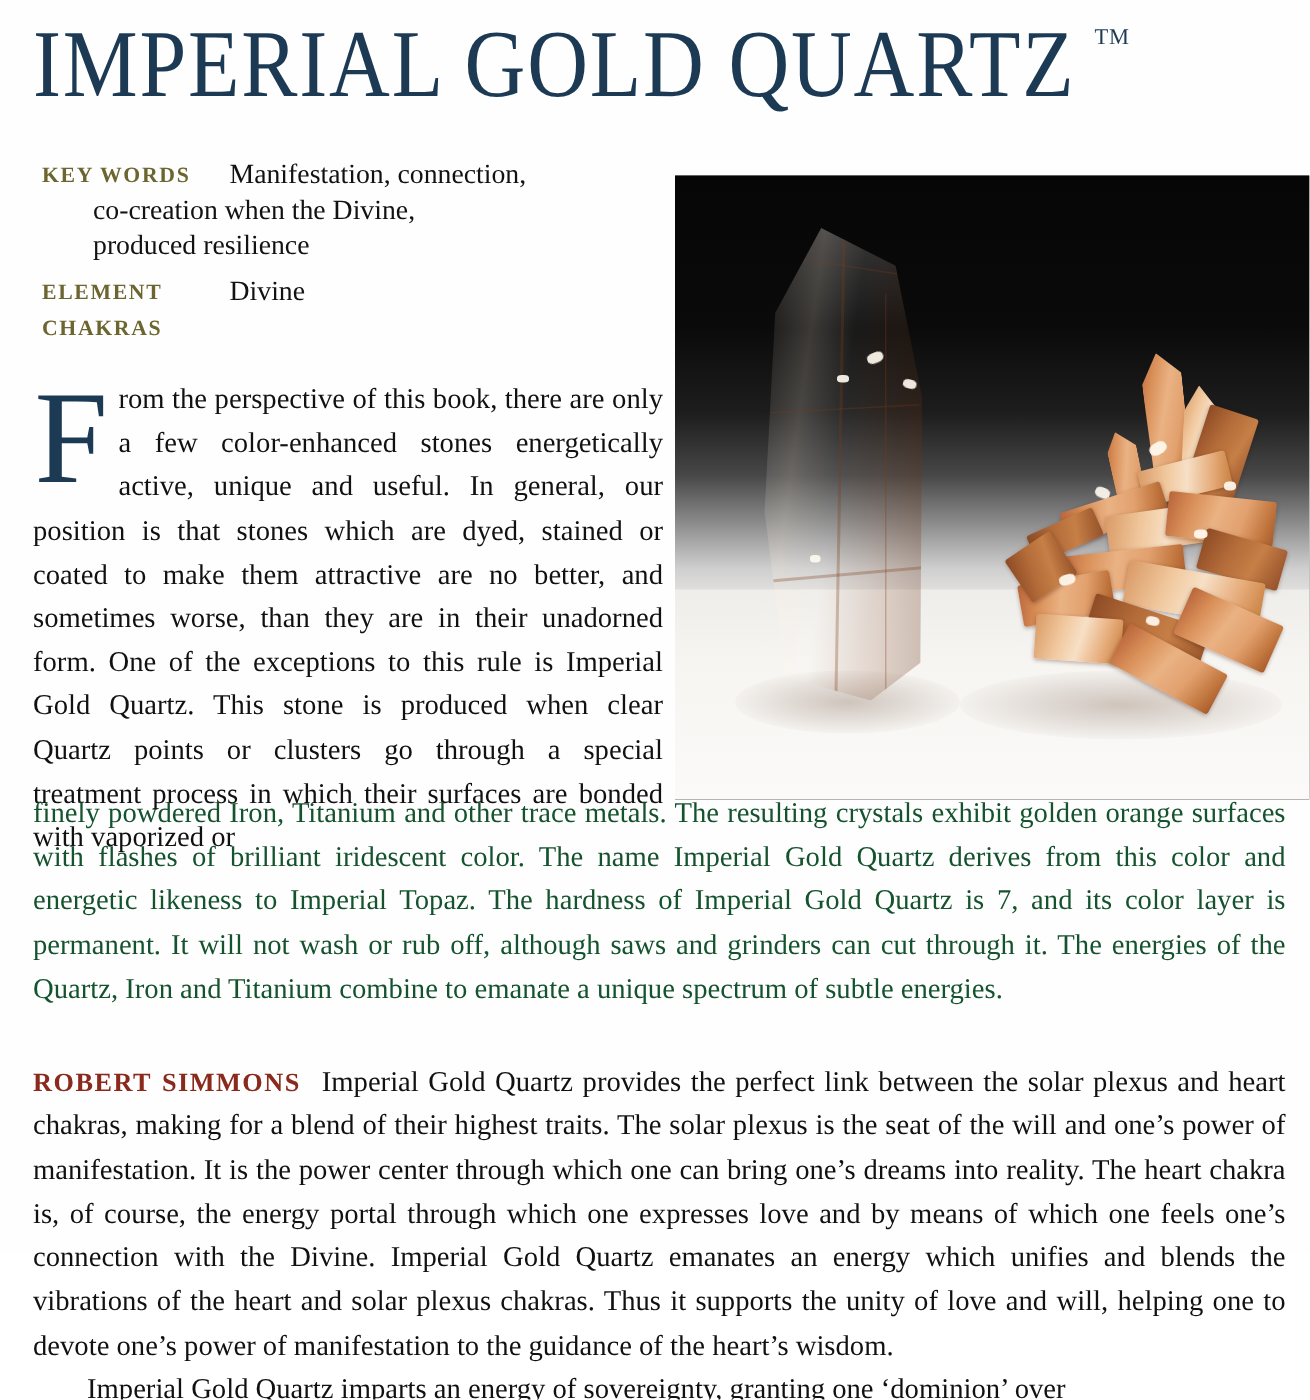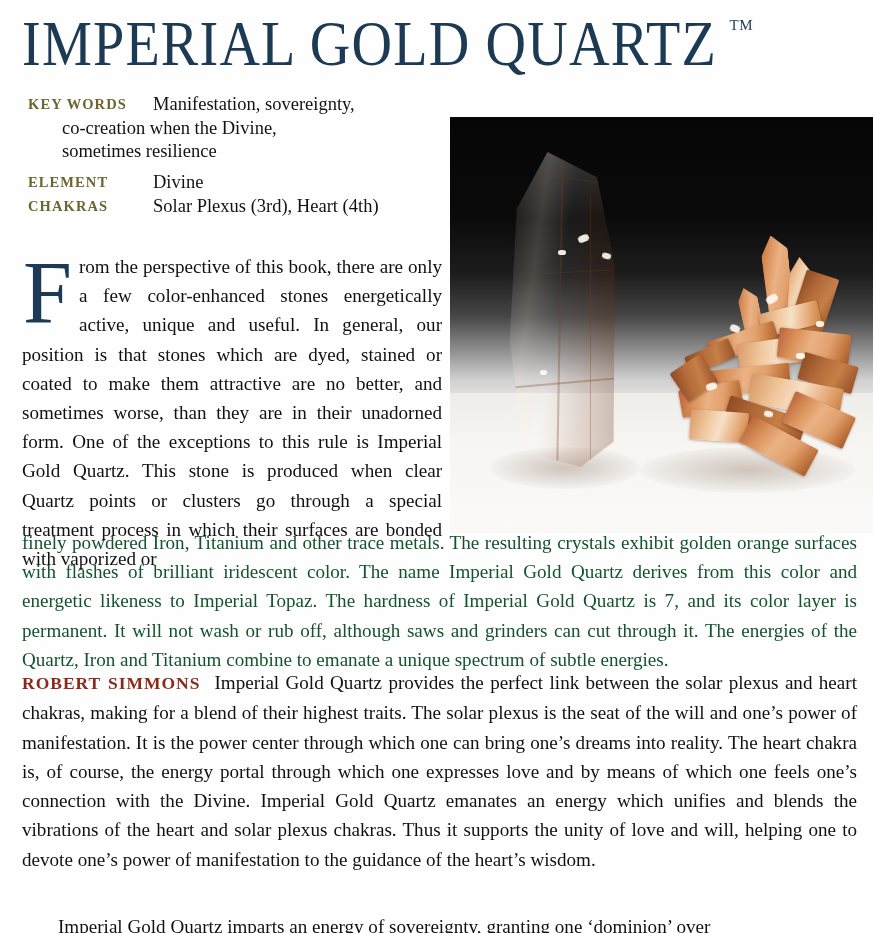--- a/index.html
+++ b/index.html
@@ -53,21 +53,21 @@
     margin-left: 2px;
     margin-top: 8px;
     letter-spacing: 0.5px;
     font-family: "Liberation Serif", "DejaVu Serif", serif;
   }
 
   
   .meta {
     position: absolute;
     left: 28px;
-    top: 93px;
+    top: 106px;
     width: 408px;
   }
   .meta-row {
     display: flex;
     align-items: flex-start;
     margin-bottom: 1px;
   }
   .meta-label {
     width: 125px;
     flex: 0 0 125px;
@@ -232,21 +232,21 @@
     line-height: 29.2px;
     text-align: justify;
     color: #14532d;
     margin: 0;
   }
   .full-para.last-line-left { text-align-last: left; }
 
   .rs-block {
     position: absolute;
     left: 22px;
-    top: 668px;
+    top: 707px;
     width: 835px;
     font-size: 19.1px;
     line-height: 29.3px;
     text-align: justify;
     color: #111111;
     margin: 0;
   }
   .rs-name {
     color: #8a2a1c;
     font-weight: bold;
@@ -277,34 +277,33 @@
 
   <div class="title-row">
     <span class="title">Imperial Gold Quartz</span><span class="tm">TM</span>
   </div>
 
   <div class="meta">
 
     <div class="meta-row">
       <div class="meta-label">Key Words</div>
       <div class="meta-value">
-        <span>Manifestation, sovereignty,</span>
+        <span>Manifestation, connection,</span>
         <span class="cont">co-creation when the Divine,</span>
-        <span class="cont">sometimes resilience</span>
+        <span class="cont">produced resilience</span>
       </div>
     </div>
 
     <div class="meta-row spaced">
       <div class="meta-label">Element</div>
       <div class="meta-value">Divine</div>
     </div>
 
     <div class="meta-row">
       <div class="meta-label">Chakras</div>
-      <div class="meta-value">Solar Plexus (3rd), Heart (4th)</div>
     </div>
 
   </div>
 
   <div class="photo">
     <div class="photo-bg"></div>
     <div class="photo-floor"></div>
 
     <div class="shadow-blob" style="left:40px; top:330px; width:150px; height:42px;"></div>
     <div class="shadow-blob" style="left:190px; top:330px; width:215px; height:46px;"></div>

